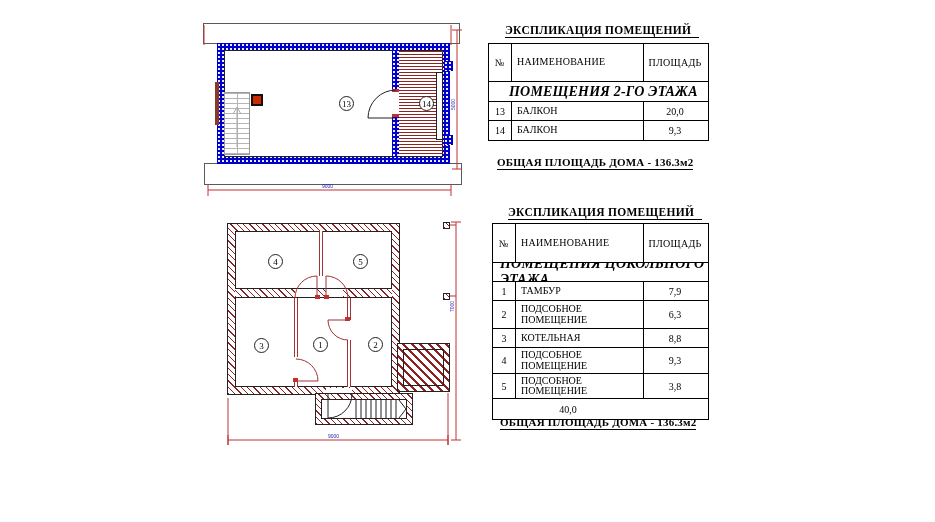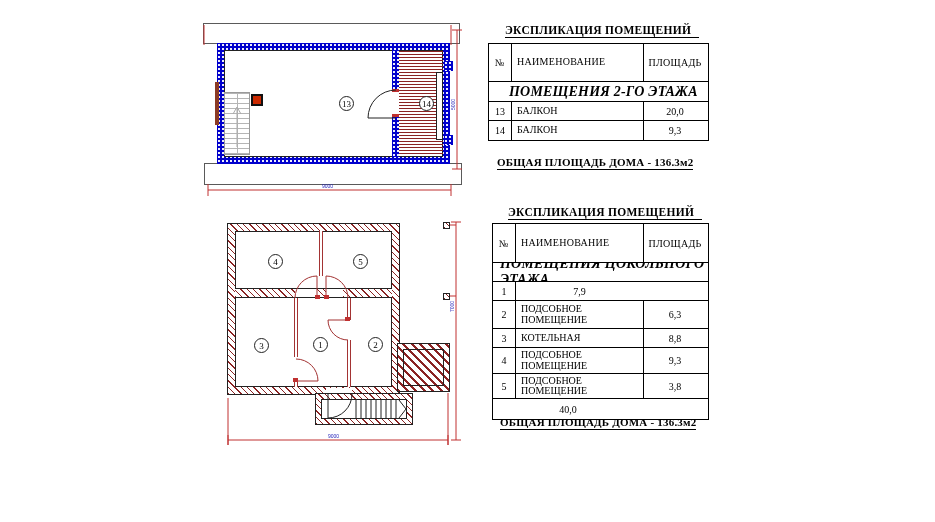--- a/index.html
+++ b/index.html
@@ -185,20 +185,21 @@
     <div class="trow" style="grid-template-columns:22px 128px 63px;height:38px;">
       <div class="c c-num c-head">№</div>
       <div class="c c-name c-head">НАИМЕНОВАНИЕ</div>
       <div class="c c-area c-head">ПЛОЩАДЬ</div>
     </div>
     <div class="trow" style="grid-template-columns:213px;height:18px;">
       <div class="c section-cell" style="padding-left:7px;">ПОМЕЩЕНИЯ ЦОКОЛЬНОГО ЭТАЖА</div>
     </div>
     <div class="trow" style="grid-template-columns:22px 128px 63px;height:18px;">
       <div class="c c-num">1</div>
+      <div class="c c-name">ТАМБУР</div>
       <div class="c c-area">7,9</div>
     </div>
     <div class="trow" style="grid-template-columns:22px 128px 63px;height:27px;">
       <div class="c c-num">2</div>
       <div class="c c-name">ПОДСОБНОЕ
  ПОМЕЩЕНИЕ</div>
       <div class="c c-area">6,3</div>
     </div>
     <div class="trow" style="grid-template-columns:22px 128px 63px;height:18px;">
       <div class="c c-num">3</div>

